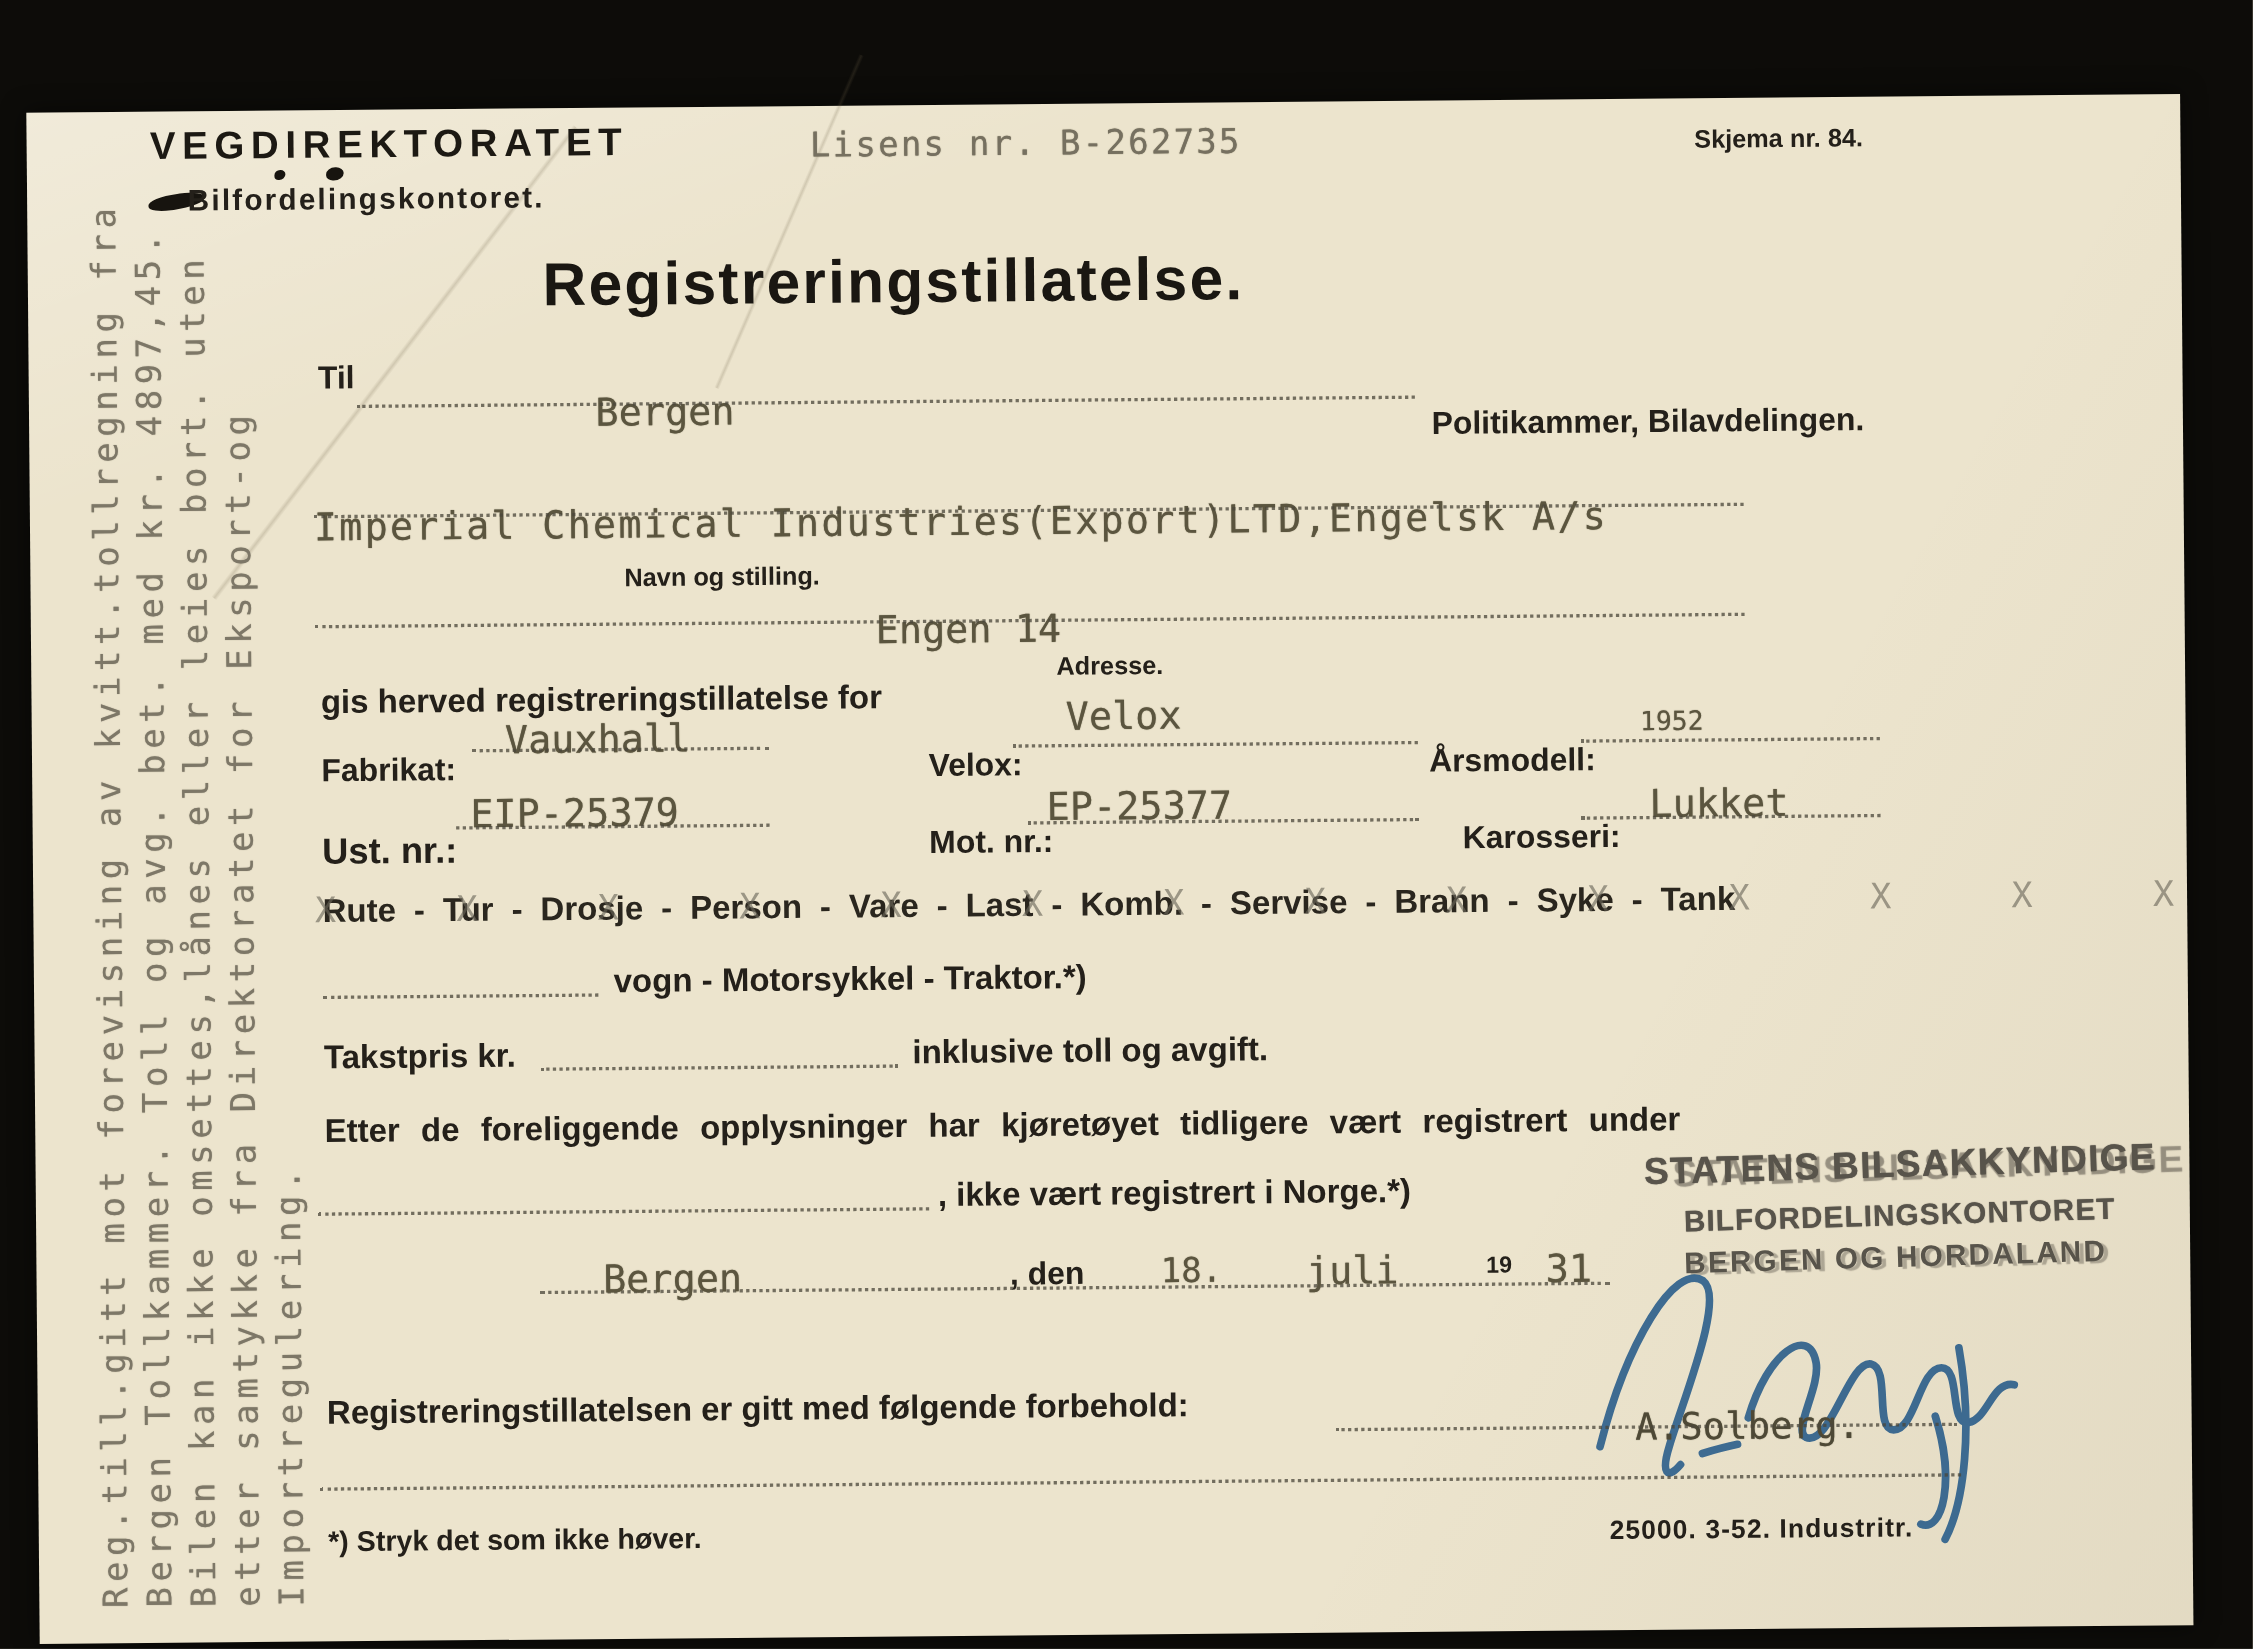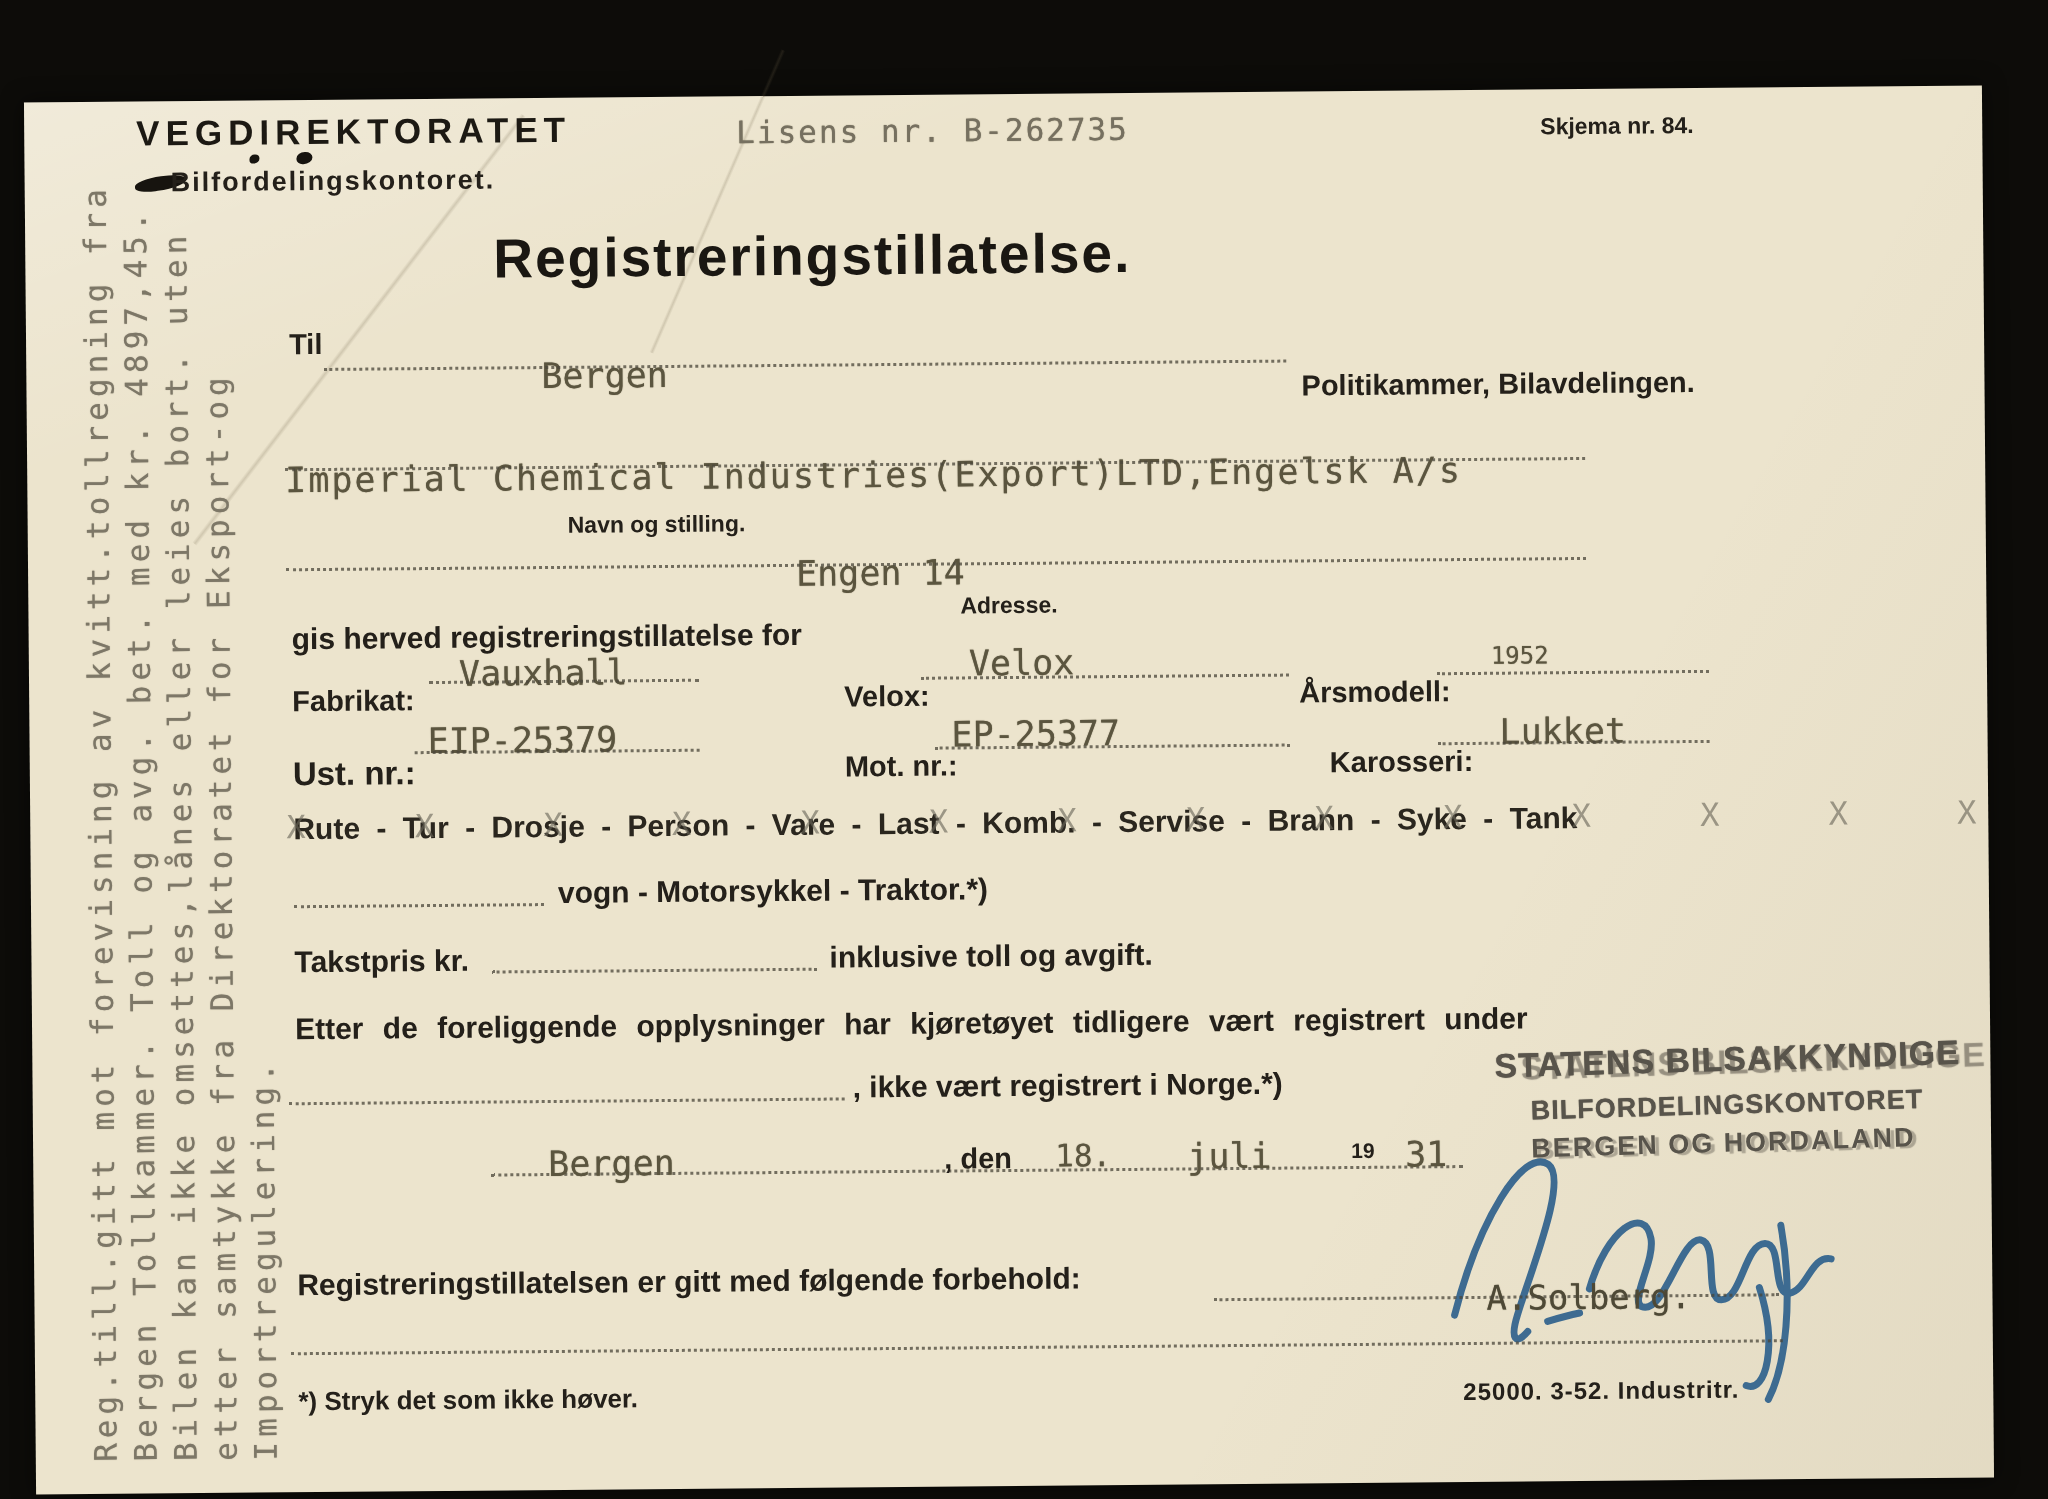--- a/index.html
+++ b/index.html
@@ -50,21 +50,21 @@
   .cap-name{left:540px;top:414px;font-size:23px;}
   .addr{left:768px;top:458px;font-size:35px;}
   .dots-addr{left:258px;top:468px;width:1300px;}
   .cap-addr{left:932px;top:498px;font-size:23px;}
   .grant{left:263px;top:522px;font-size:30px;}
 
   .lab-fabrikat{left:263px;top:585px;font-size:29px;}
   .val-fabrikat{left:430px;top:555px;font-size:35px;}
   .dots-fabrikat{left:400px;top:582px;width:270px;}
   .lab-type{left:815px;top:585px;font-size:29px;}
-  .val-type{left:940px;top:549px;font-size:35px;text-align:right;}
+  .val-type{left:940px;top:538px;font-size:35px;text-align:right;}
   .dots-type{left:892px;top:582px;width:368px;}
   .lab-arsmodell{left:1270px;top:585px;font-size:29px;}
   .val-arsmodell{left:1462px;top:552px;font-size:24px;}
   .dots-arsmodell{left:1408px;top:582px;width:272px;}
 
   .lab-ust{left:263px;top:655px;font-size:33px;}
   .val-ust{left:398px;top:622px;font-size:35px;}
   .dots-ust{left:385px;top:652px;width:285px;}
   .lab-mot{left:815px;top:655px;font-size:29px;}
   .val-mot{left:922px;top:620px;font-size:35px;}
@@ -81,21 +81,21 @@
   .takst{left:263px;top:845px;font-size:30px;}
   .dots-takst{left:460px;top:872px;width:325px;}
   .takst-suffix{left:798px;top:845px;font-size:30px;}
 
   .history1{left:263px;top:912px;font-size:30px;word-spacing:11px;}
   .dots-hist{left:256px;top:1002px;width:556px;}
   .history2{left:820px;top:975px;font-size:30px;}
 
   .dots-date{left:458px;top:1075px;width:972px;}
   .date-place{left:515px;top:1046px;font-size:35px;}
-  .date-den{left:885px;top:1048px;font-size:29px;margin-left:26px;}
+  .date-den{left:885px;top:1048px;font-size:29px;}
   .date-day{left:1022px;top:1044px;font-size:31px;}
   .date-month{left:1122px;top:1044px;font-size:35px;margin-left:32px;}
   .date-century{left:1318px;top:1048px;font-size:21px;}
   .date-year{left:1372px;top:1044px;font-size:35px;}
 
   .stamp{position:absolute;color:#45413a;font-weight:bold;white-space:nowrap;transform:rotate(-1.2deg);opacity:.88;}
   .stamp1{left:1462px;top:952px;font-size:34px;letter-spacing:1px;text-shadow:26px 3px 1px rgba(62,57,49,.55), 0 0 1px #45413a;}
   .stamp2{left:1498px;top:1002px;font-size:27px;letter-spacing:1px;text-shadow:0 0 1px #45413a;}
   .stamp3{left:1498px;top:1040px;font-size:27px;letter-spacing:2px;text-shadow:4px 2px 1px rgba(62,57,49,.4);}
 

